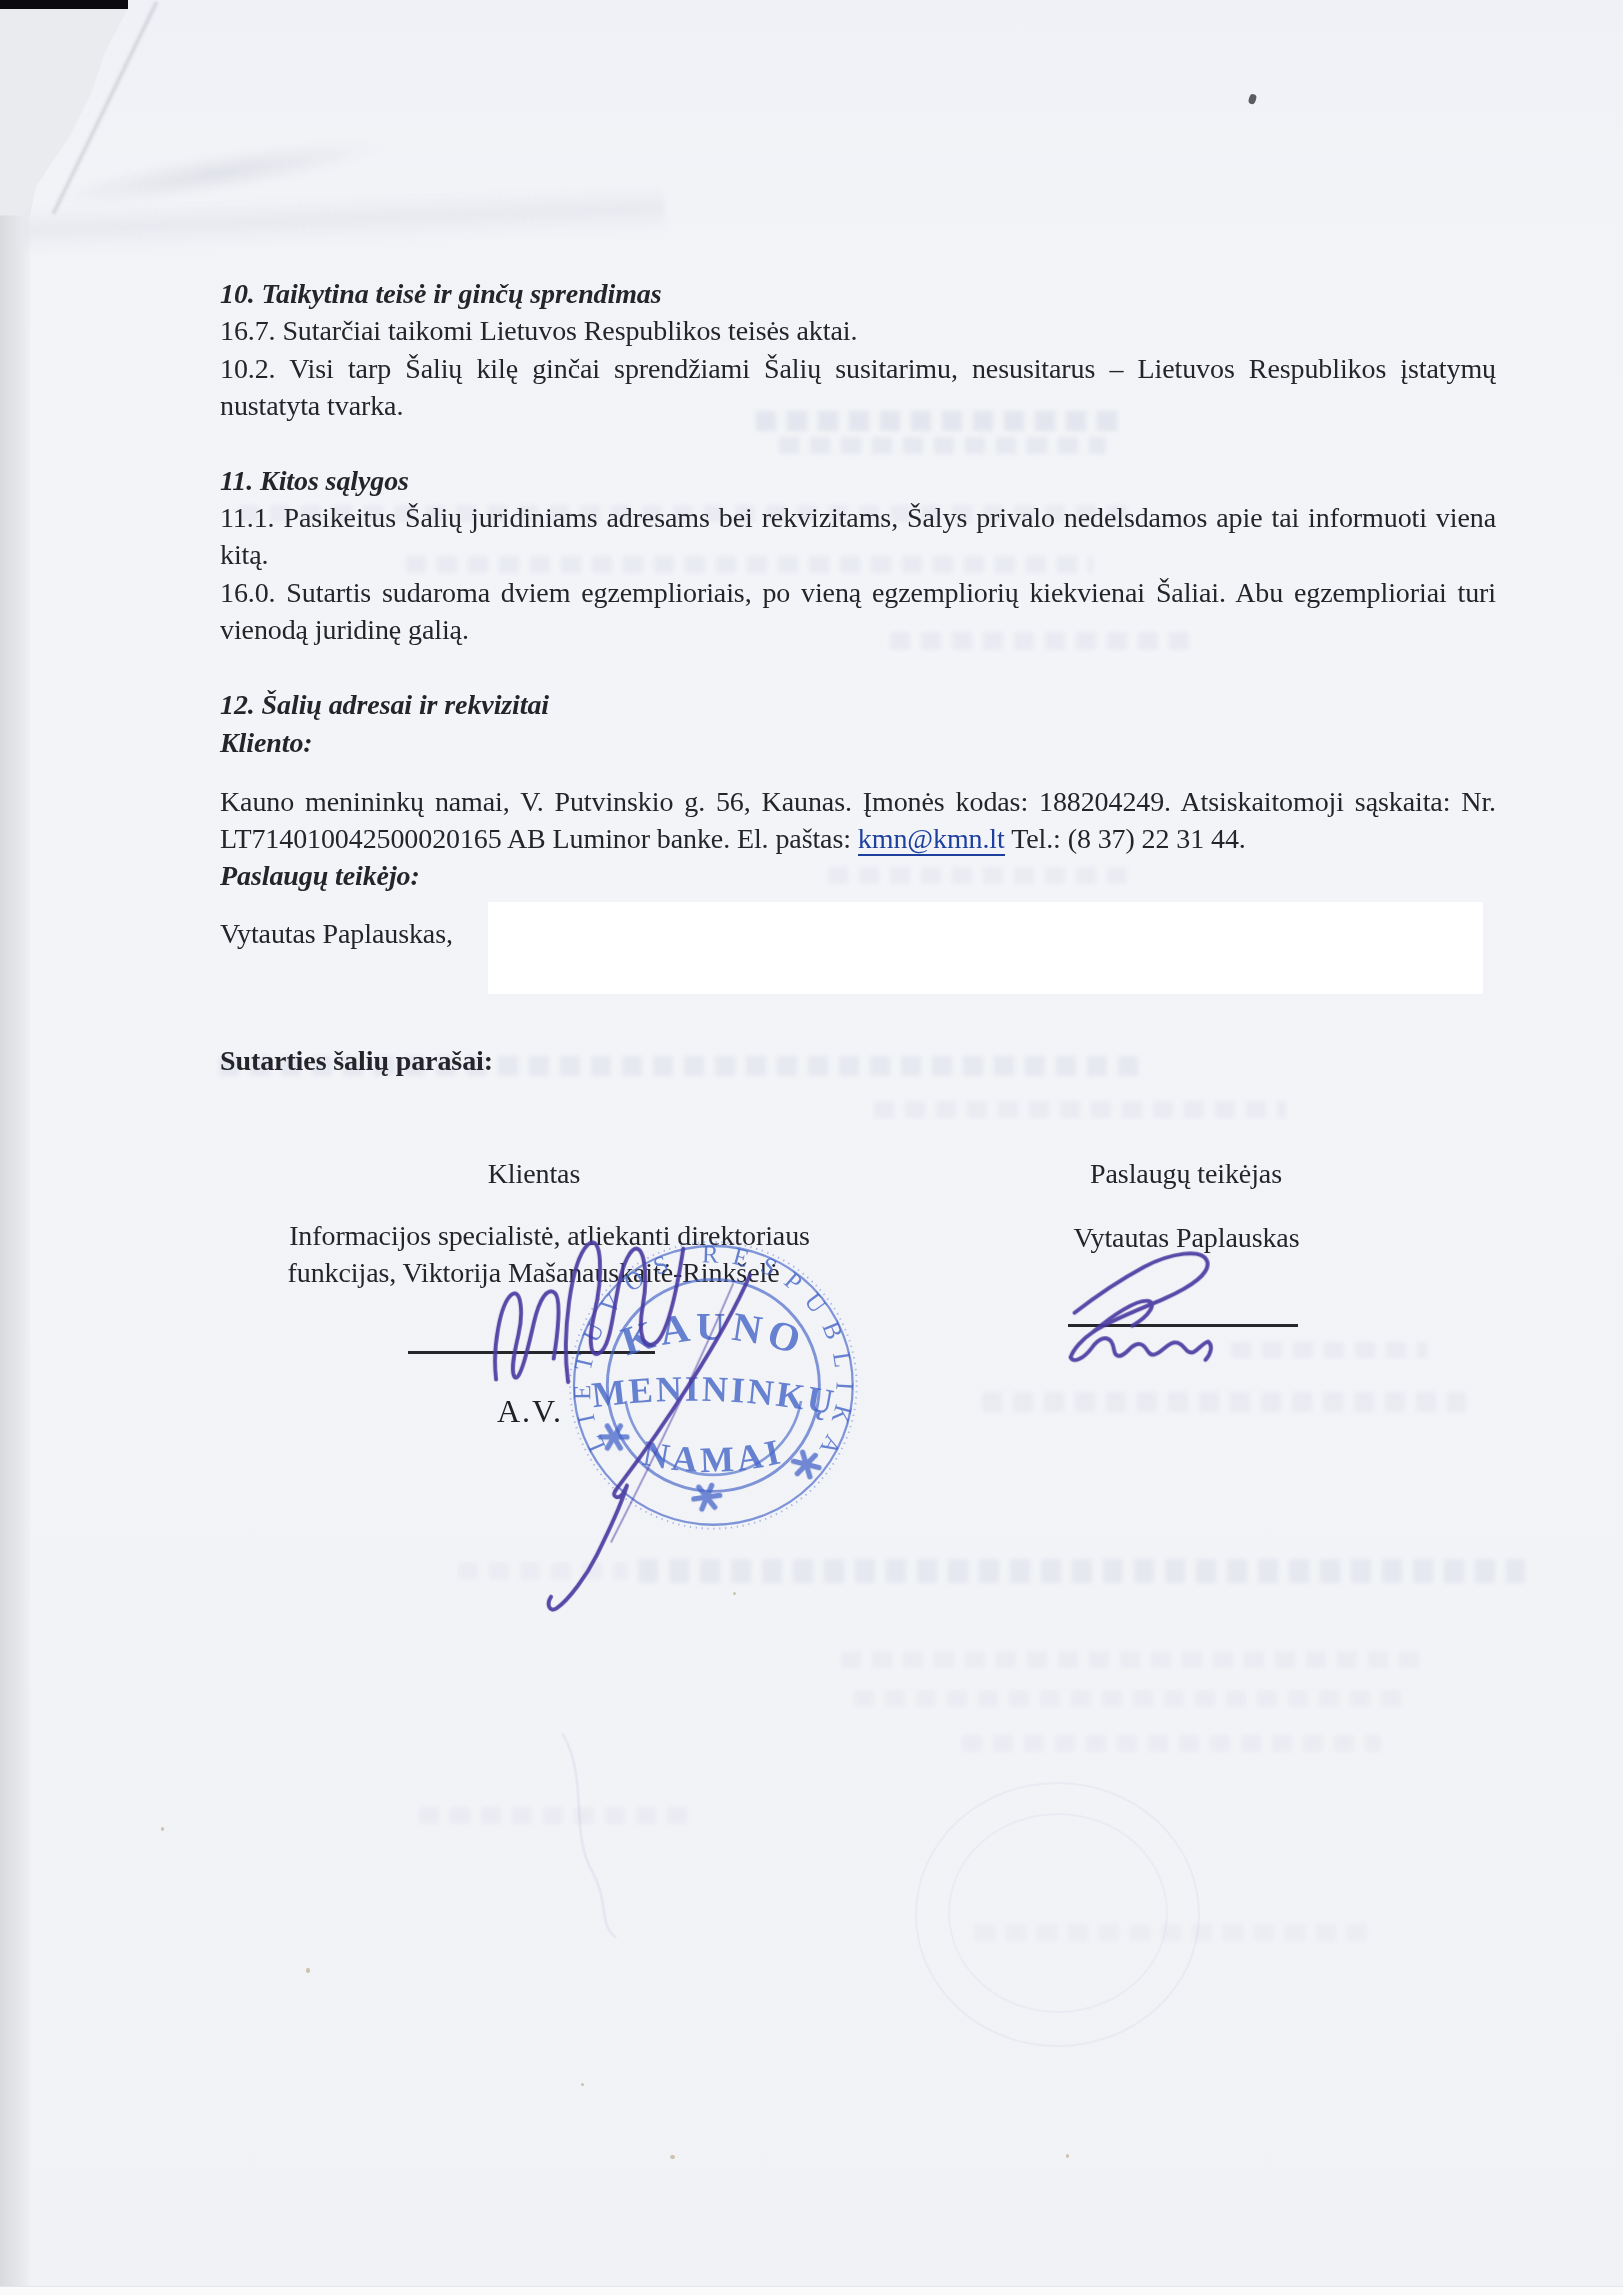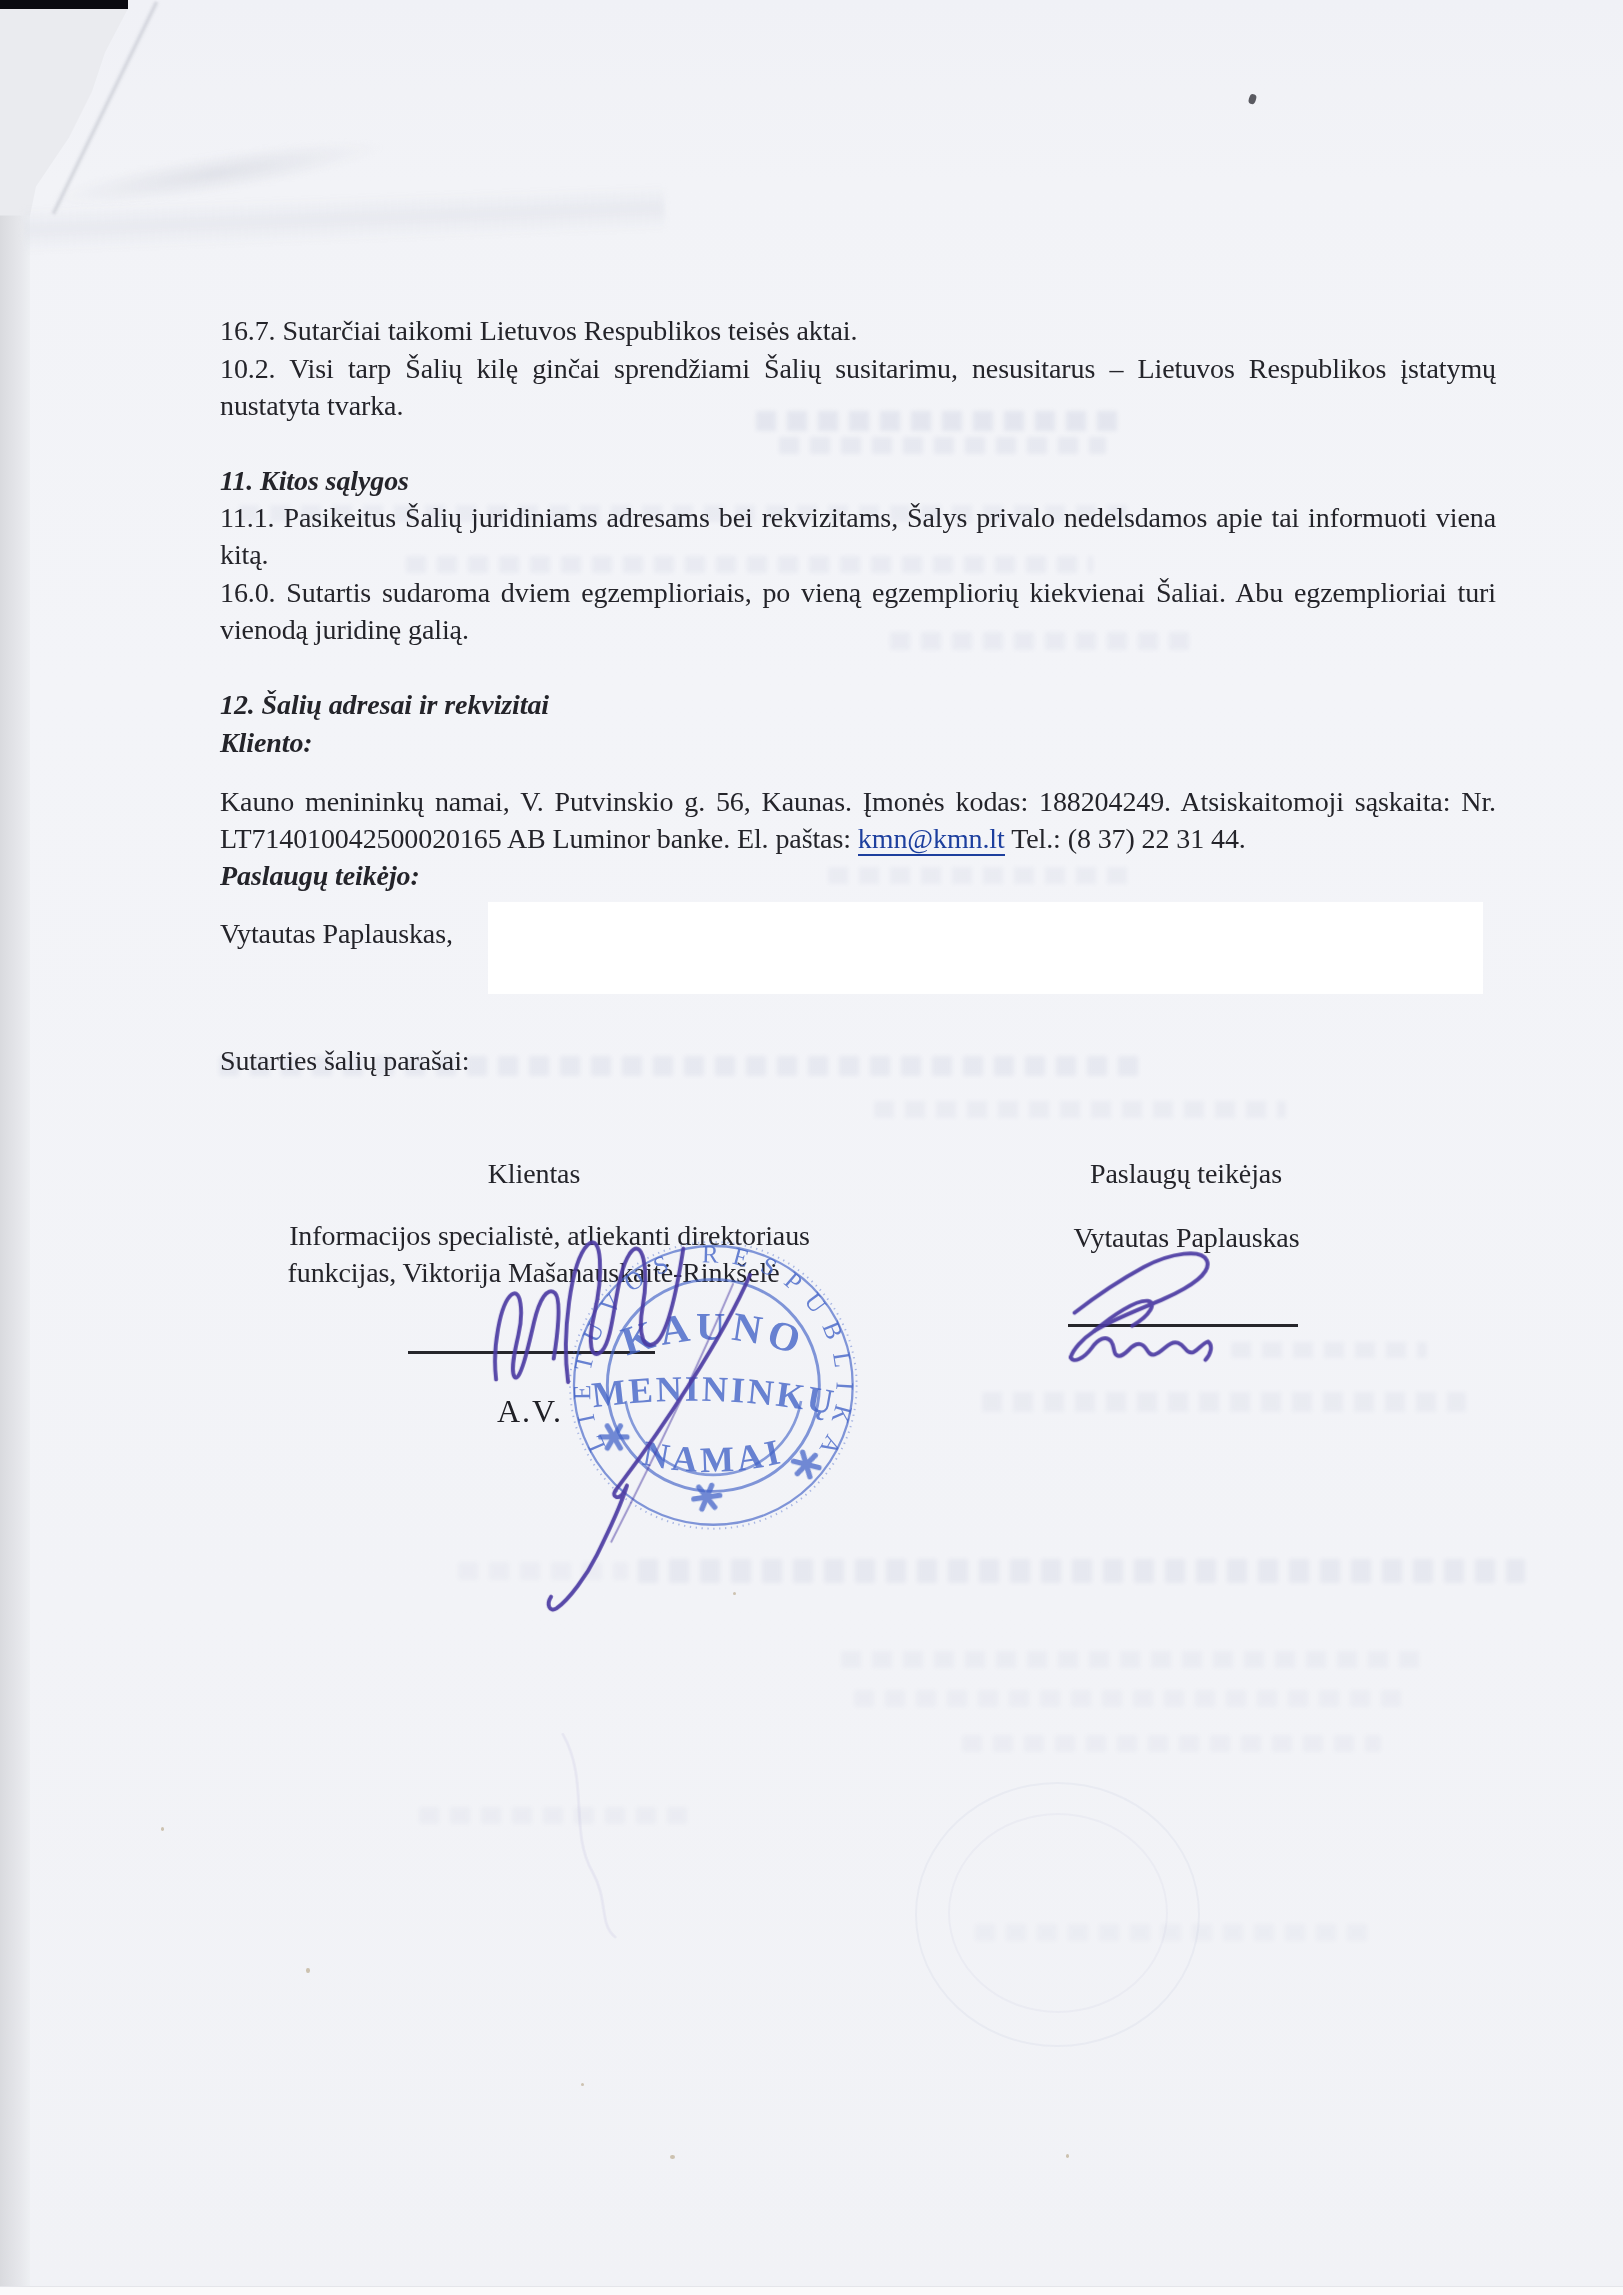--- a/index.html
+++ b/index.html
@@ -36,21 +36,21 @@
   .bleed{position:absolute;color:#55639a;border-radius:2px;filter:blur(2px);
     background:repeating-linear-gradient(90deg,currentColor 0 19.6px,transparent 19.6px 31px);}
   .ghost-stamp-outer{position:absolute;left:915px;top:1782px;width:281px;height:261px;border-radius:50%;
     border:2.6px solid rgba(108,118,168,.06);}
   .ghost-stamp-inner{position:absolute;left:948px;top:1813px;width:216px;height:196px;border-radius:50%;
     border:2px solid rgba(108,118,168,.05);}
   
   .tb{position:absolute;left:220px;width:1276px;font-size:28px;line-height:37px;
     letter-spacing:-0.1px;text-align:justify;}
   .heading{font-weight:bold;font-style:italic;}
-  .heading-upright{font-weight:normal;}
+  .heading-upright{font-weight:bold;}
   .centered{text-align:center;}
   .email-link{color:#1d3f9e;border-bottom:2px solid #1d3f9e;}
   .redaction{position:absolute;left:488px;top:902px;width:995px;height:92px;background:#ffffff;}
   .sig-line{position:absolute;height:2.6px;background:#26262b;}
   .av{position:absolute;left:497px;top:1393px;font-size:32px;letter-spacing:2px;color:#202026;text-align:right;}
   .overlay-svg{position:absolute;left:0;top:0;pointer-events:none;}
 </style>
 </head>
 <body>
 
@@ -85,20 +85,21 @@
   <div class="bleed" style="left:458px;top:1562px;width:170px;height:18.3px;opacity:.04;"></div>
   <div class="bleed" style="left:841px;top:1651px;width:583px;height:17px;opacity:.045;"></div>
   <div class="bleed" style="left:854px;top:1690px;width:556px;height:17px;opacity:.04;"></div>
   <div class="bleed" style="left:962px;top:1735px;width:419px;height:17px;opacity:.04;"></div>
   <div class="bleed" style="left:975px;top:1924px;width:393px;height:17px;opacity:.035;"></div>
   <div class="bleed" style="left:419px;top:1807px;width:275px;height:17px;opacity:.04;"></div>
   <div class="ghost-stamp-outer"></div>
   <div class="ghost-stamp-inner"></div>
 
 
+  <div class="tb heading" style="top:275px;">10. Taikytina teisė ir ginčų sprendimas</div>
   <div class="tb" style="top:312px;">16.7. Sutarčiai taikomi Lietuvos Respublikos teisės aktai.</div>
   <div class="tb" style="top:350px;">10.2. Visi tarp Šalių kilę ginčai sprendžiami Šalių susitarimu, nesusitarus – Lietuvos Respublikos įstatymų nustatyta tvarka.</div>
 
   <div class="tb heading" style="top:462px;">11. Kitos sąlygos</div>
   <div class="tb" style="top:499px;">11.1. Pasikeitus Šalių juridiniams adresams bei rekvizitams, Šalys privalo nedelsdamos apie tai informuoti viena kitą.</div>
   <div class="tb" style="top:574px;">16.0. Sutartis sudaroma dviem egzemplioriais, po vieną egzempliorių kiekvienai Šaliai. Abu egzemplioriai turi vienodą juridinę galią.</div>
 
   <div class="tb heading" style="top:686px;">12. Šalių adresai ir rekvizitai</div>
   <div class="tb heading" style="top:724px;">Kliento:</div>
 

